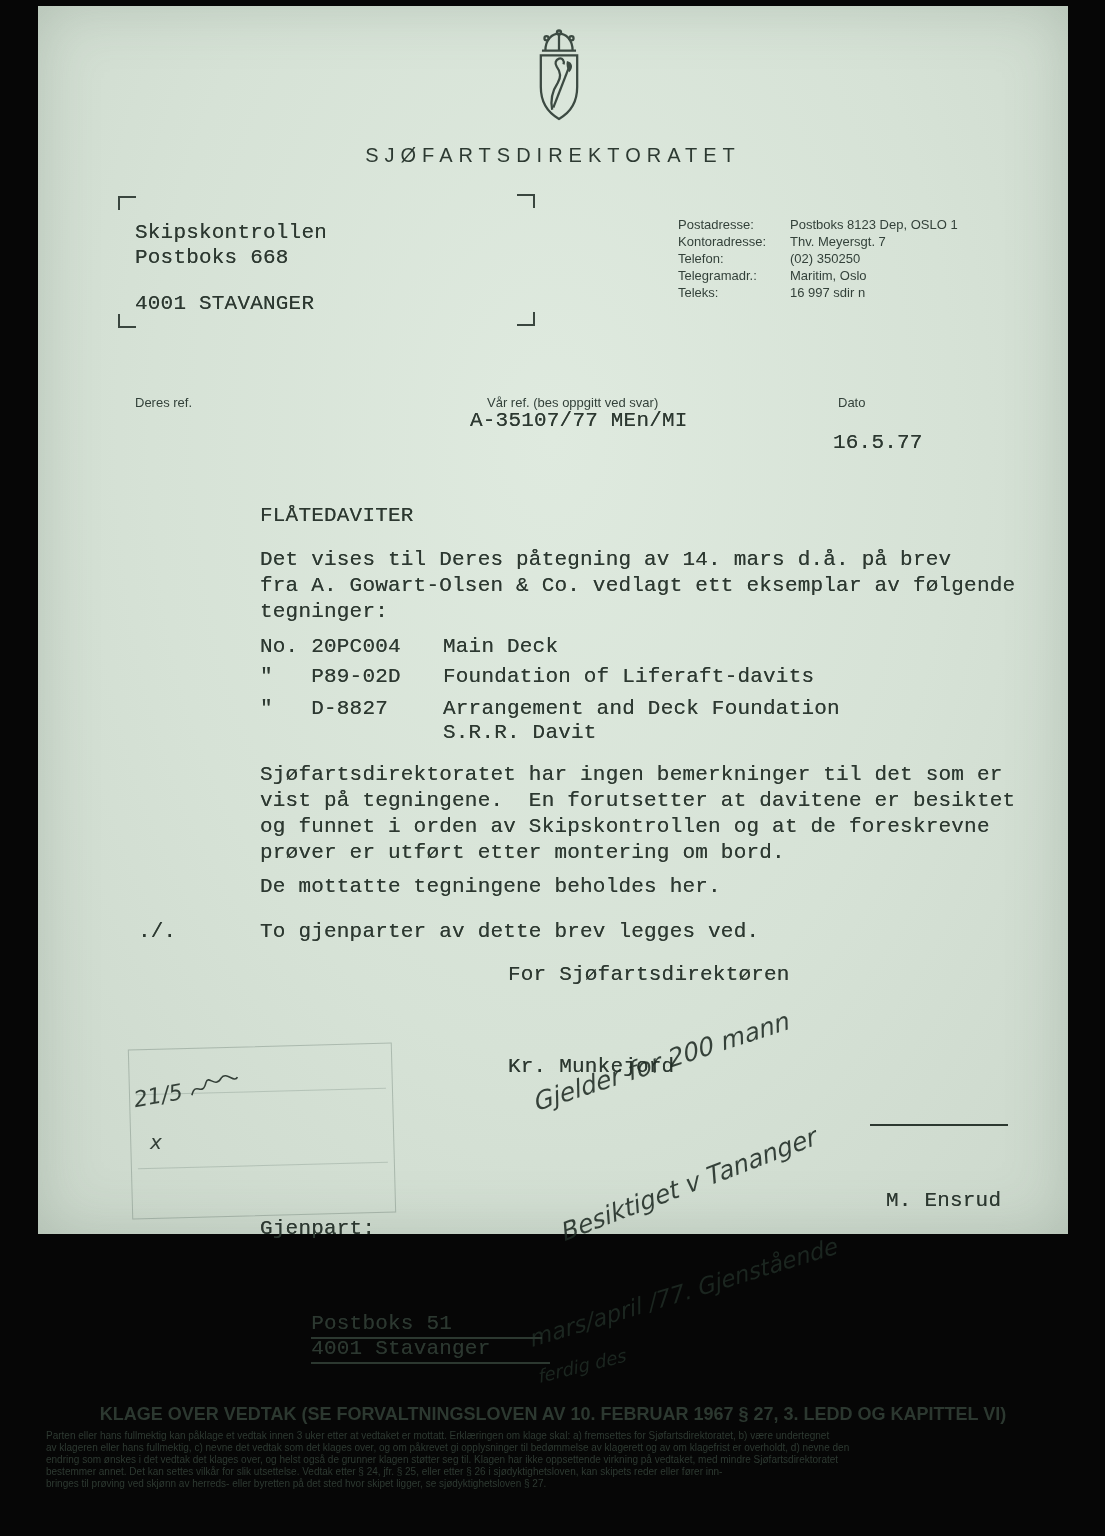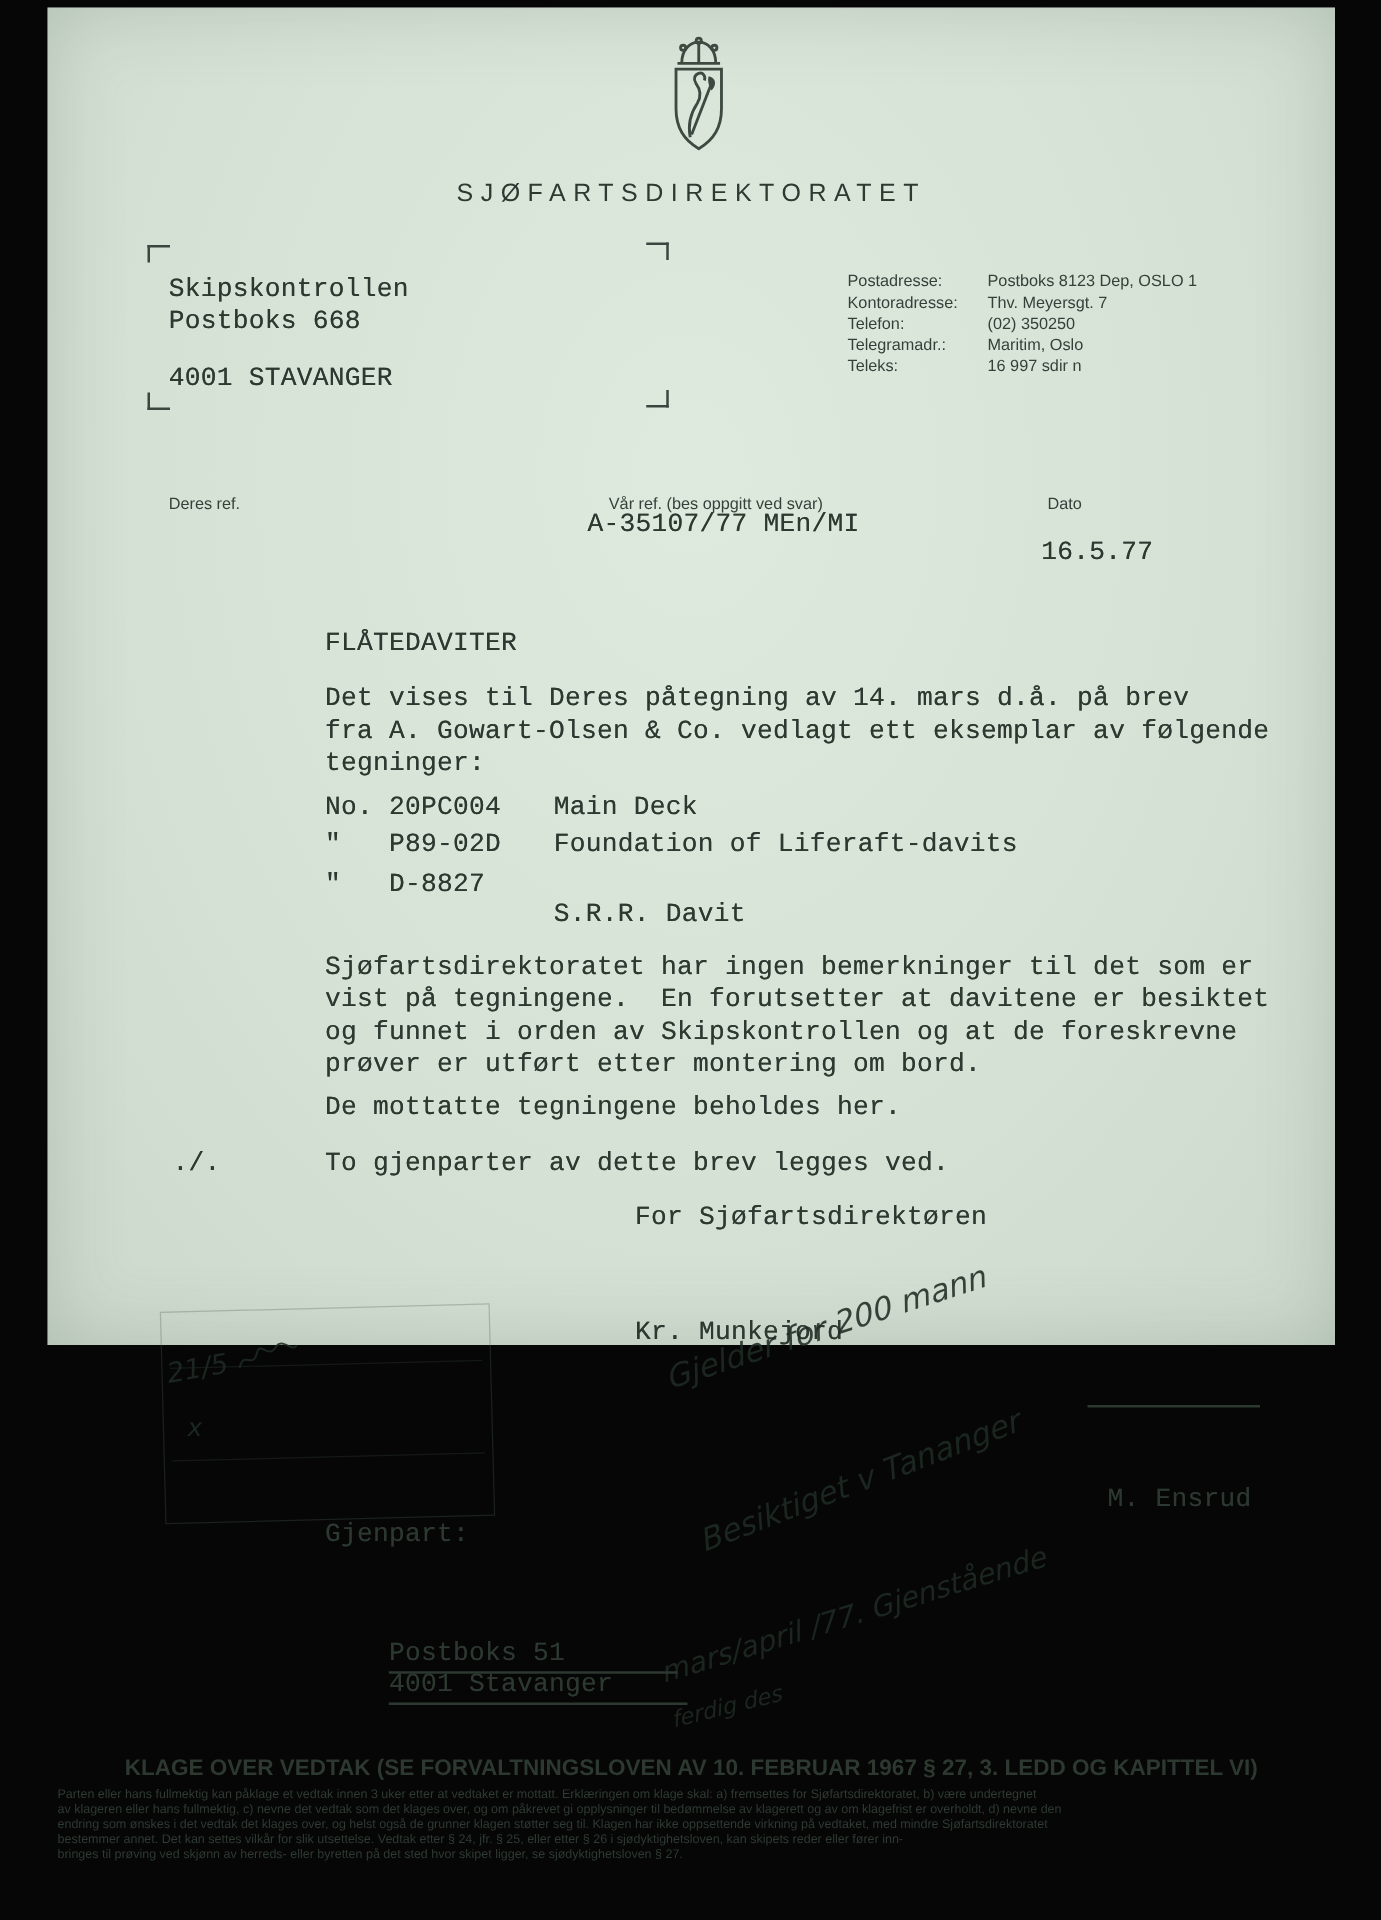--- a/index.html
+++ b/index.html
@@ -3,21 +3,21 @@
 <meta charset="utf-8">
 <style>
   html,body{margin:0;padding:0;}
   body{
     width:1105px;height:1536px;position:relative;
     background:#060606;
     font-family:"Liberation Sans",sans-serif;
     overflow:hidden;
   }
   .paper{
-    position:absolute;left:38px;top:6px;width:1030px;height:1070px;
+    position:absolute;left:38px;top:6px;width:1030px;height:1228px;
     background:radial-gradient(ellipse at 50% 35%, #dfeadf 0%, #d6e2d6 55%, #ccd8cc 100%);
     box-shadow:inset 0 0 60px rgba(90,110,95,.25);
   }
   .abs{position:absolute;}
   .mono{
     font-family:"Liberation Mono","DejaVu Sans Mono",monospace;
     font-size:21px;line-height:26px;letter-spacing:0.2px;
     color:#2c3830;white-space:pre;
     text-shadow:0 0 .4px rgba(40,50,45,.75);
   }
@@ -123,20 +123,21 @@
 
   <div class="abs mono" style="left:222px;top:541px;">Det vises til Deres påtegning av 14. mars d.å. på brev</div>
   <div class="abs mono" style="left:222px;top:567px;">fra A. Gowart-Olsen &amp; Co. vedlagt ett eksemplar av følgende</div>
   <div class="abs mono" style="left:222px;top:593px;">tegninger:</div>
 
   <div class="abs mono" style="left:222px;top:628px;">No. 20PC004</div>
   <div class="abs mono" style="left:405px;top:628px;">Main Deck</div>
   <div class="abs mono" style="left:222px;top:658px;">"   P89-02D</div>
   <div class="abs mono" style="left:405px;top:658px;">Foundation of Liferaft-davits</div>
   <div class="abs mono" style="left:222px;top:690px;">"   D-8827</div>
+  <div class="abs mono" style="left:405px;top:690px;">Arrangement and Deck Foundation</div>
   <div class="abs mono" style="left:405px;top:714px;">S.R.R. Davit</div>
 
   <div class="abs mono" style="left:222px;top:756px;">Sjøfartsdirektoratet har ingen bemerkninger til det som er</div>
   <div class="abs mono" style="left:222px;top:782px;">vist på tegningene.  En forutsetter at davitene er besiktet</div>
   <div class="abs mono" style="left:222px;top:808px;">og funnet i orden av Skipskontrollen og at de foreskrevne</div>
   <div class="abs mono" style="left:222px;top:834px;">prøver er utført etter montering om bord.</div>
 
   <div class="abs mono" style="left:222px;top:868px;">De mottatte tegningene beholdes her.</div>
 
   <div class="abs mono" style="left:100px;top:913px;">./.</div>

